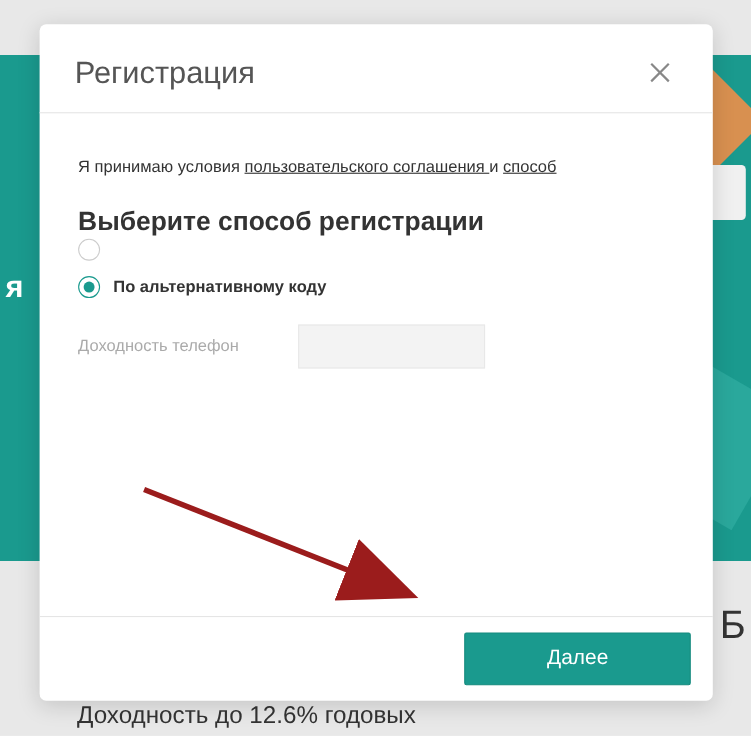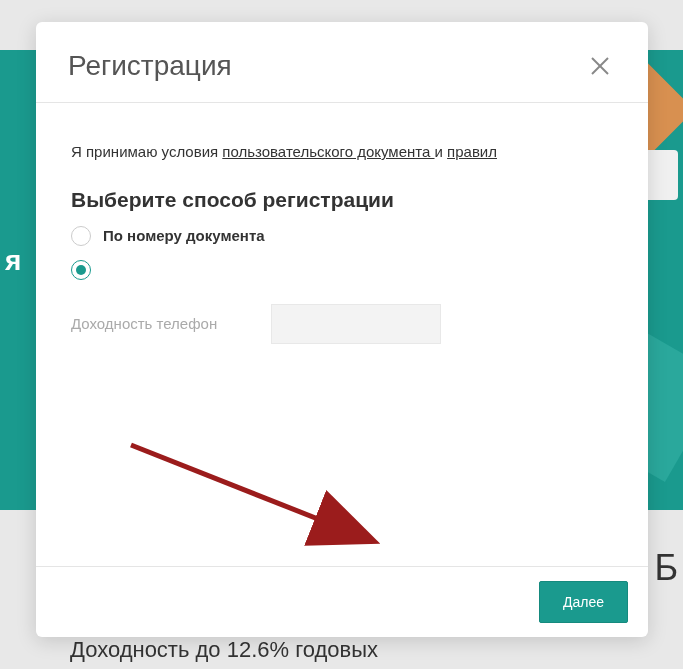--- a/index.html
+++ b/index.html
@@ -125,24 +125,24 @@
       color: #333;
       line-height: 1.5;
       margin-bottom: 24px;
     }
     .terms-link {
       text-decoration: underline;
       cursor: pointer;
       color: #333;
     }
     .section-title {
-      font-size: 21px;
+      font-size: 24px;
       font-weight: 700;
       color: #333;
-      margin-bottom: 14px;
+      margin-bottom: 1px;
     }
     .radio-group {
       margin-bottom: 24px;
     }
     .radio-item {
       display: flex;
       align-items: center;
       gap: 12px;
       margin-bottom: 14px;
       cursor: pointer;
@@ -203,22 +203,22 @@
     .modal-footer {
       border-top: 1px solid #e5e5e5;
       padding: 14px 20px;
       display: flex;
       justify-content: flex-end;
     }
     .next-btn {
       background: #1a9a8e;
       color: white;
       border: 1px solid #158a7e;
-      padding: 12px 23px;
-      font-size: 14px;
+      padding: 12px 74px;
+      font-size: 19px;
       cursor: pointer;
       border-radius: 2px;
     }
   </style>
 </head>
 <body>
 
 <div class="bg-banner"></div>
 <div class="bg-shape1"></div>
 <div class="bg-shape2"></div>
@@ -233,32 +233,32 @@
     <div class="close-btn">
       <svg viewBox="0 0 24 24">
           <line x1="4" y1="4" x2="20" y2="20"></line>
           <line x1="20" y1="4" x2="4" y2="20"></line>
         </svg>
     </div>
   </div>
 
   <div class="modal-body">
     <p class="terms-text">
-      <span>Я принимаю условия </span><span class="terms-link">пользовательского документа </span><span>и </span><span class="terms-link">правил</span>
+      <span>Я принимаю условия </span><span class="terms-link">пользовательского соглашения </span><span>и </span><span class="terms-link">способ</span>
     </p>
 
     <h2 class="section-title">Выберите способ регистрации</h2>
 
     <div class="radio-group">
       <div class="radio-item">
         <div class="radio-circle"></div>
-        <span class="radio-label">По номеру документа</span>
       </div>
       <div class="radio-item">
         <div class="radio-circle selected"></div>
+        <span class="radio-label">По альтернативному коду</span>
       </div>
     </div>
 
 
     <div class="form-row">
       <label class="form-label">Доходность телефон</label>
       <input class="form-input" type="text" value="" style="">
     </div>
 
     <svg class="arrow-annotation" viewBox="0 0 280 120">

